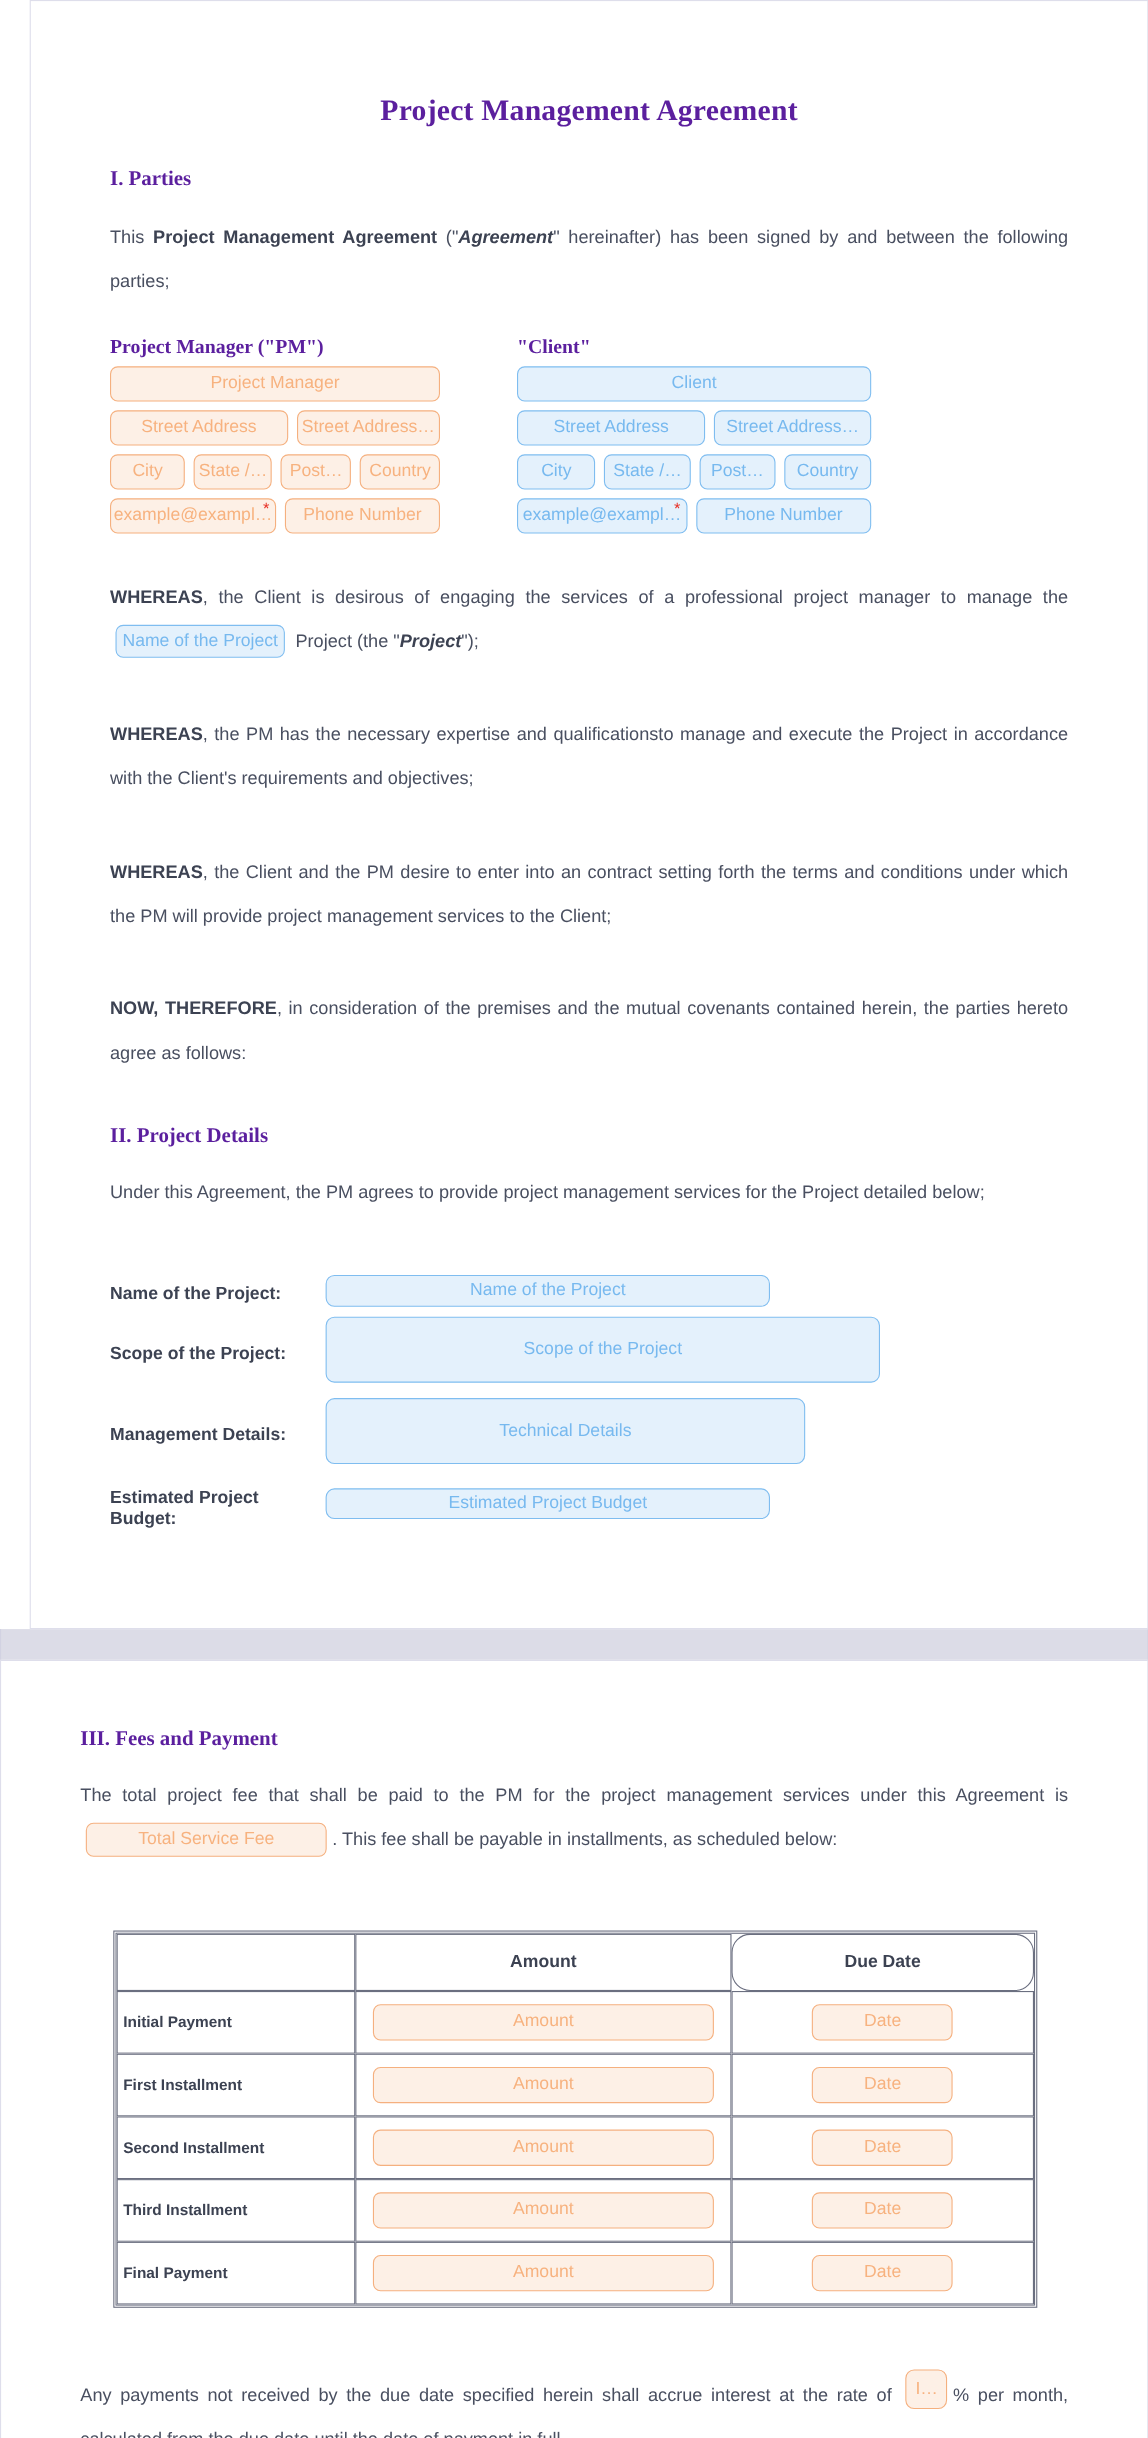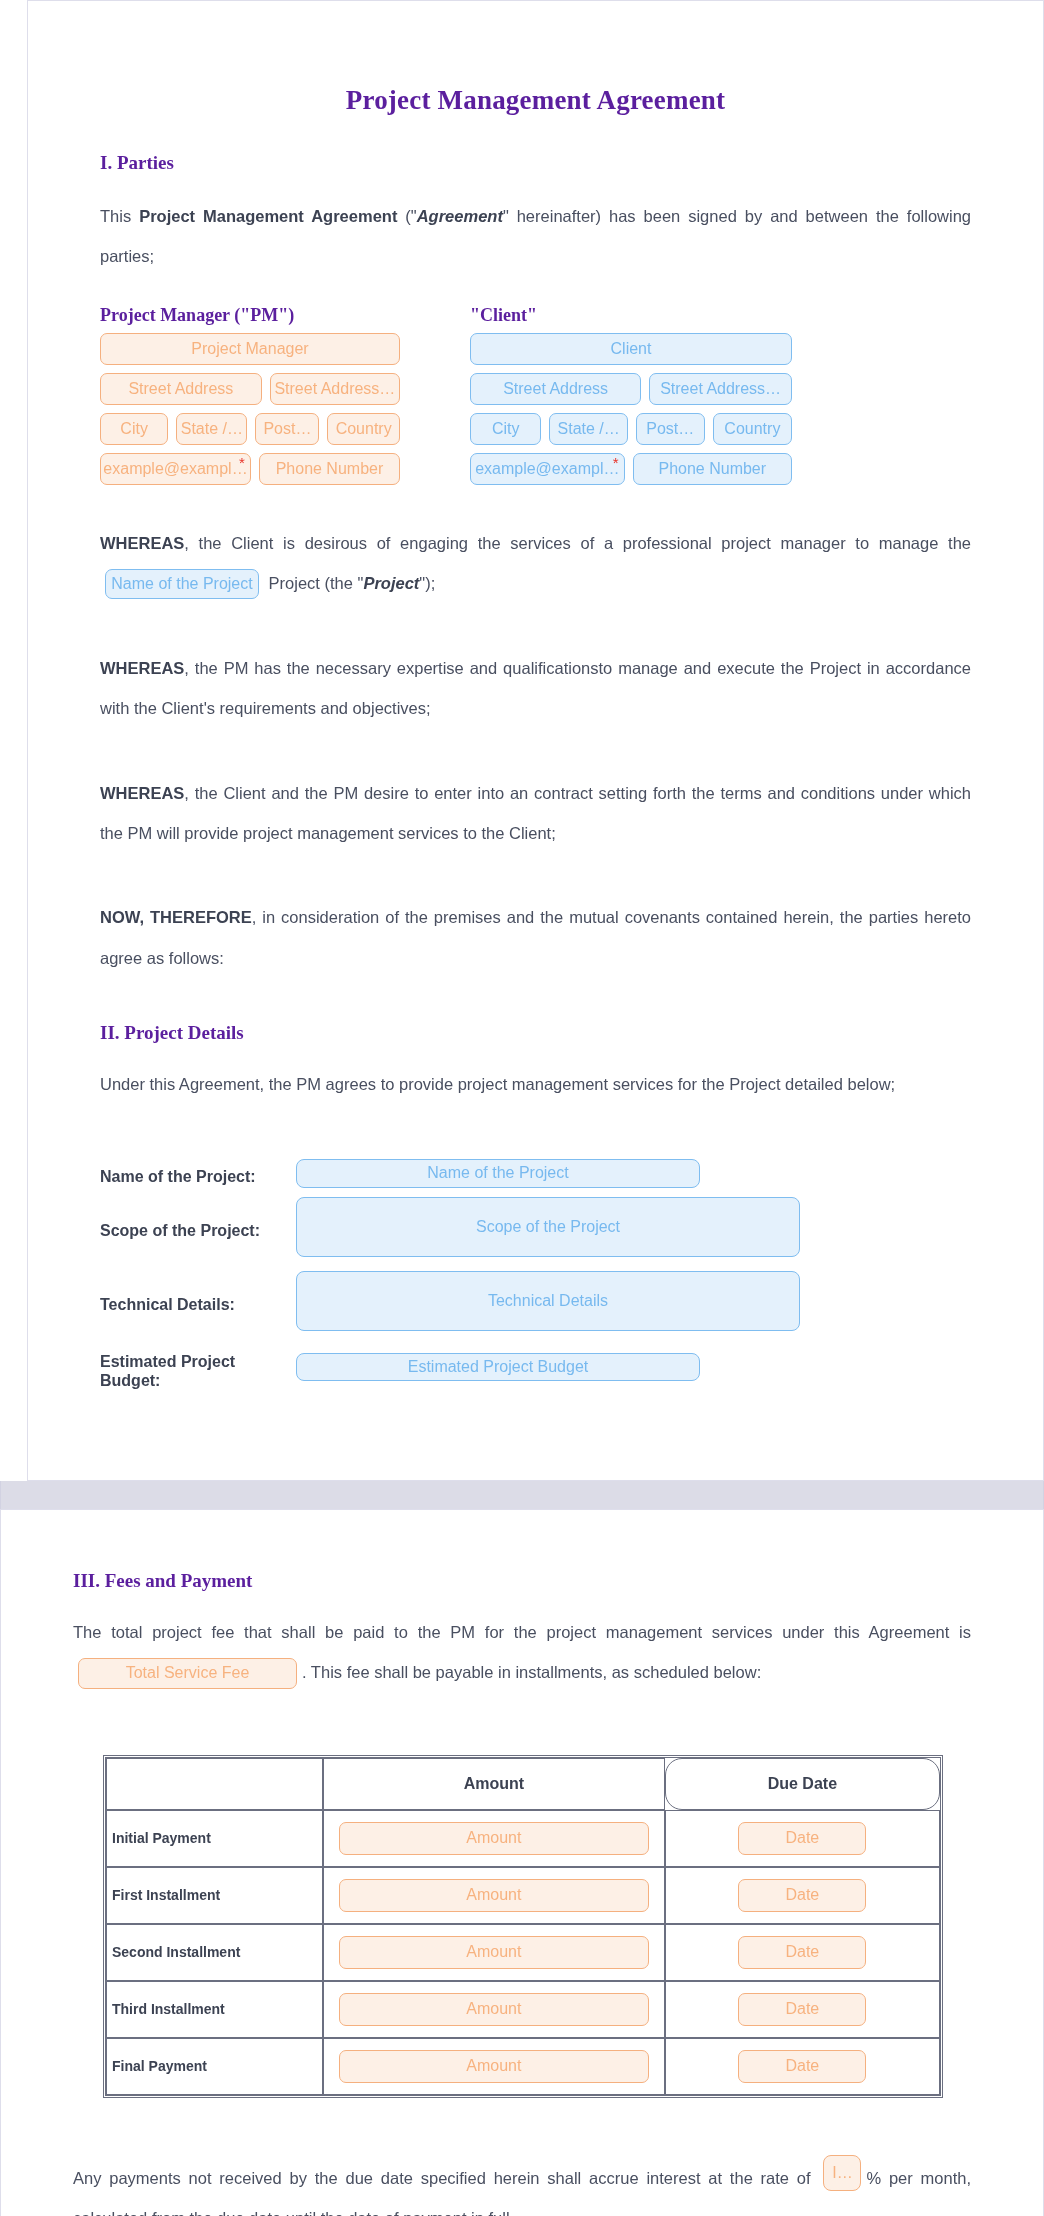--- a/index.html
+++ b/index.html
@@ -173,21 +173,21 @@
     flex: 0 0 196px;
     padding-top: 7px;
     line-height: 1.2;
   }
   .fld.box {
     display: flex;
     border-radius: 8px;
   }
   .w-proj-name { width: 404px; height: 29px; }
   .w-scope { width: 504px; height: 60px; align-items: center; }
-  .w-tech { width: 504px; height: 60px; align-items: center; }
+  .w-tech { width: 436px; height: 60px; align-items: center; }
   .w-budget { width: 404px; height: 28px; }
   .drow.spaced { margin-bottom: 14px; }
 
   
   .paytable {
     border-collapse: separate;
     border-spacing: 0;
     width: 840px;
     margin: 62px 0 60px 30px;
     border: 3px double #6b6f80;
@@ -316,21 +316,21 @@
         <div class="dlabel">Name of the Project:</div>
         <div class="fld blue box w-proj-name">Name of the Project</div>
       </div>
 
       <div class="drow spaced">
         <div class="dlabel">Scope of the Project:</div>
         <div class="fld blue box w-scope">Scope of the Project</div>
       </div>
 
       <div class="drow spaced">
-        <div class="dlabel">Technical Details:</div>
+        <div class="dlabel">Management Details:</div>
         <div class="fld blue box w-tech">Technical Details</div>
       </div>
 
       <div class="drow">
         <div class="dlabel">Estimated Project Budget:</div>
         <div class="fld blue box w-budget">Estimated Project Budget</div>
       </div>
 
     </div>
 

